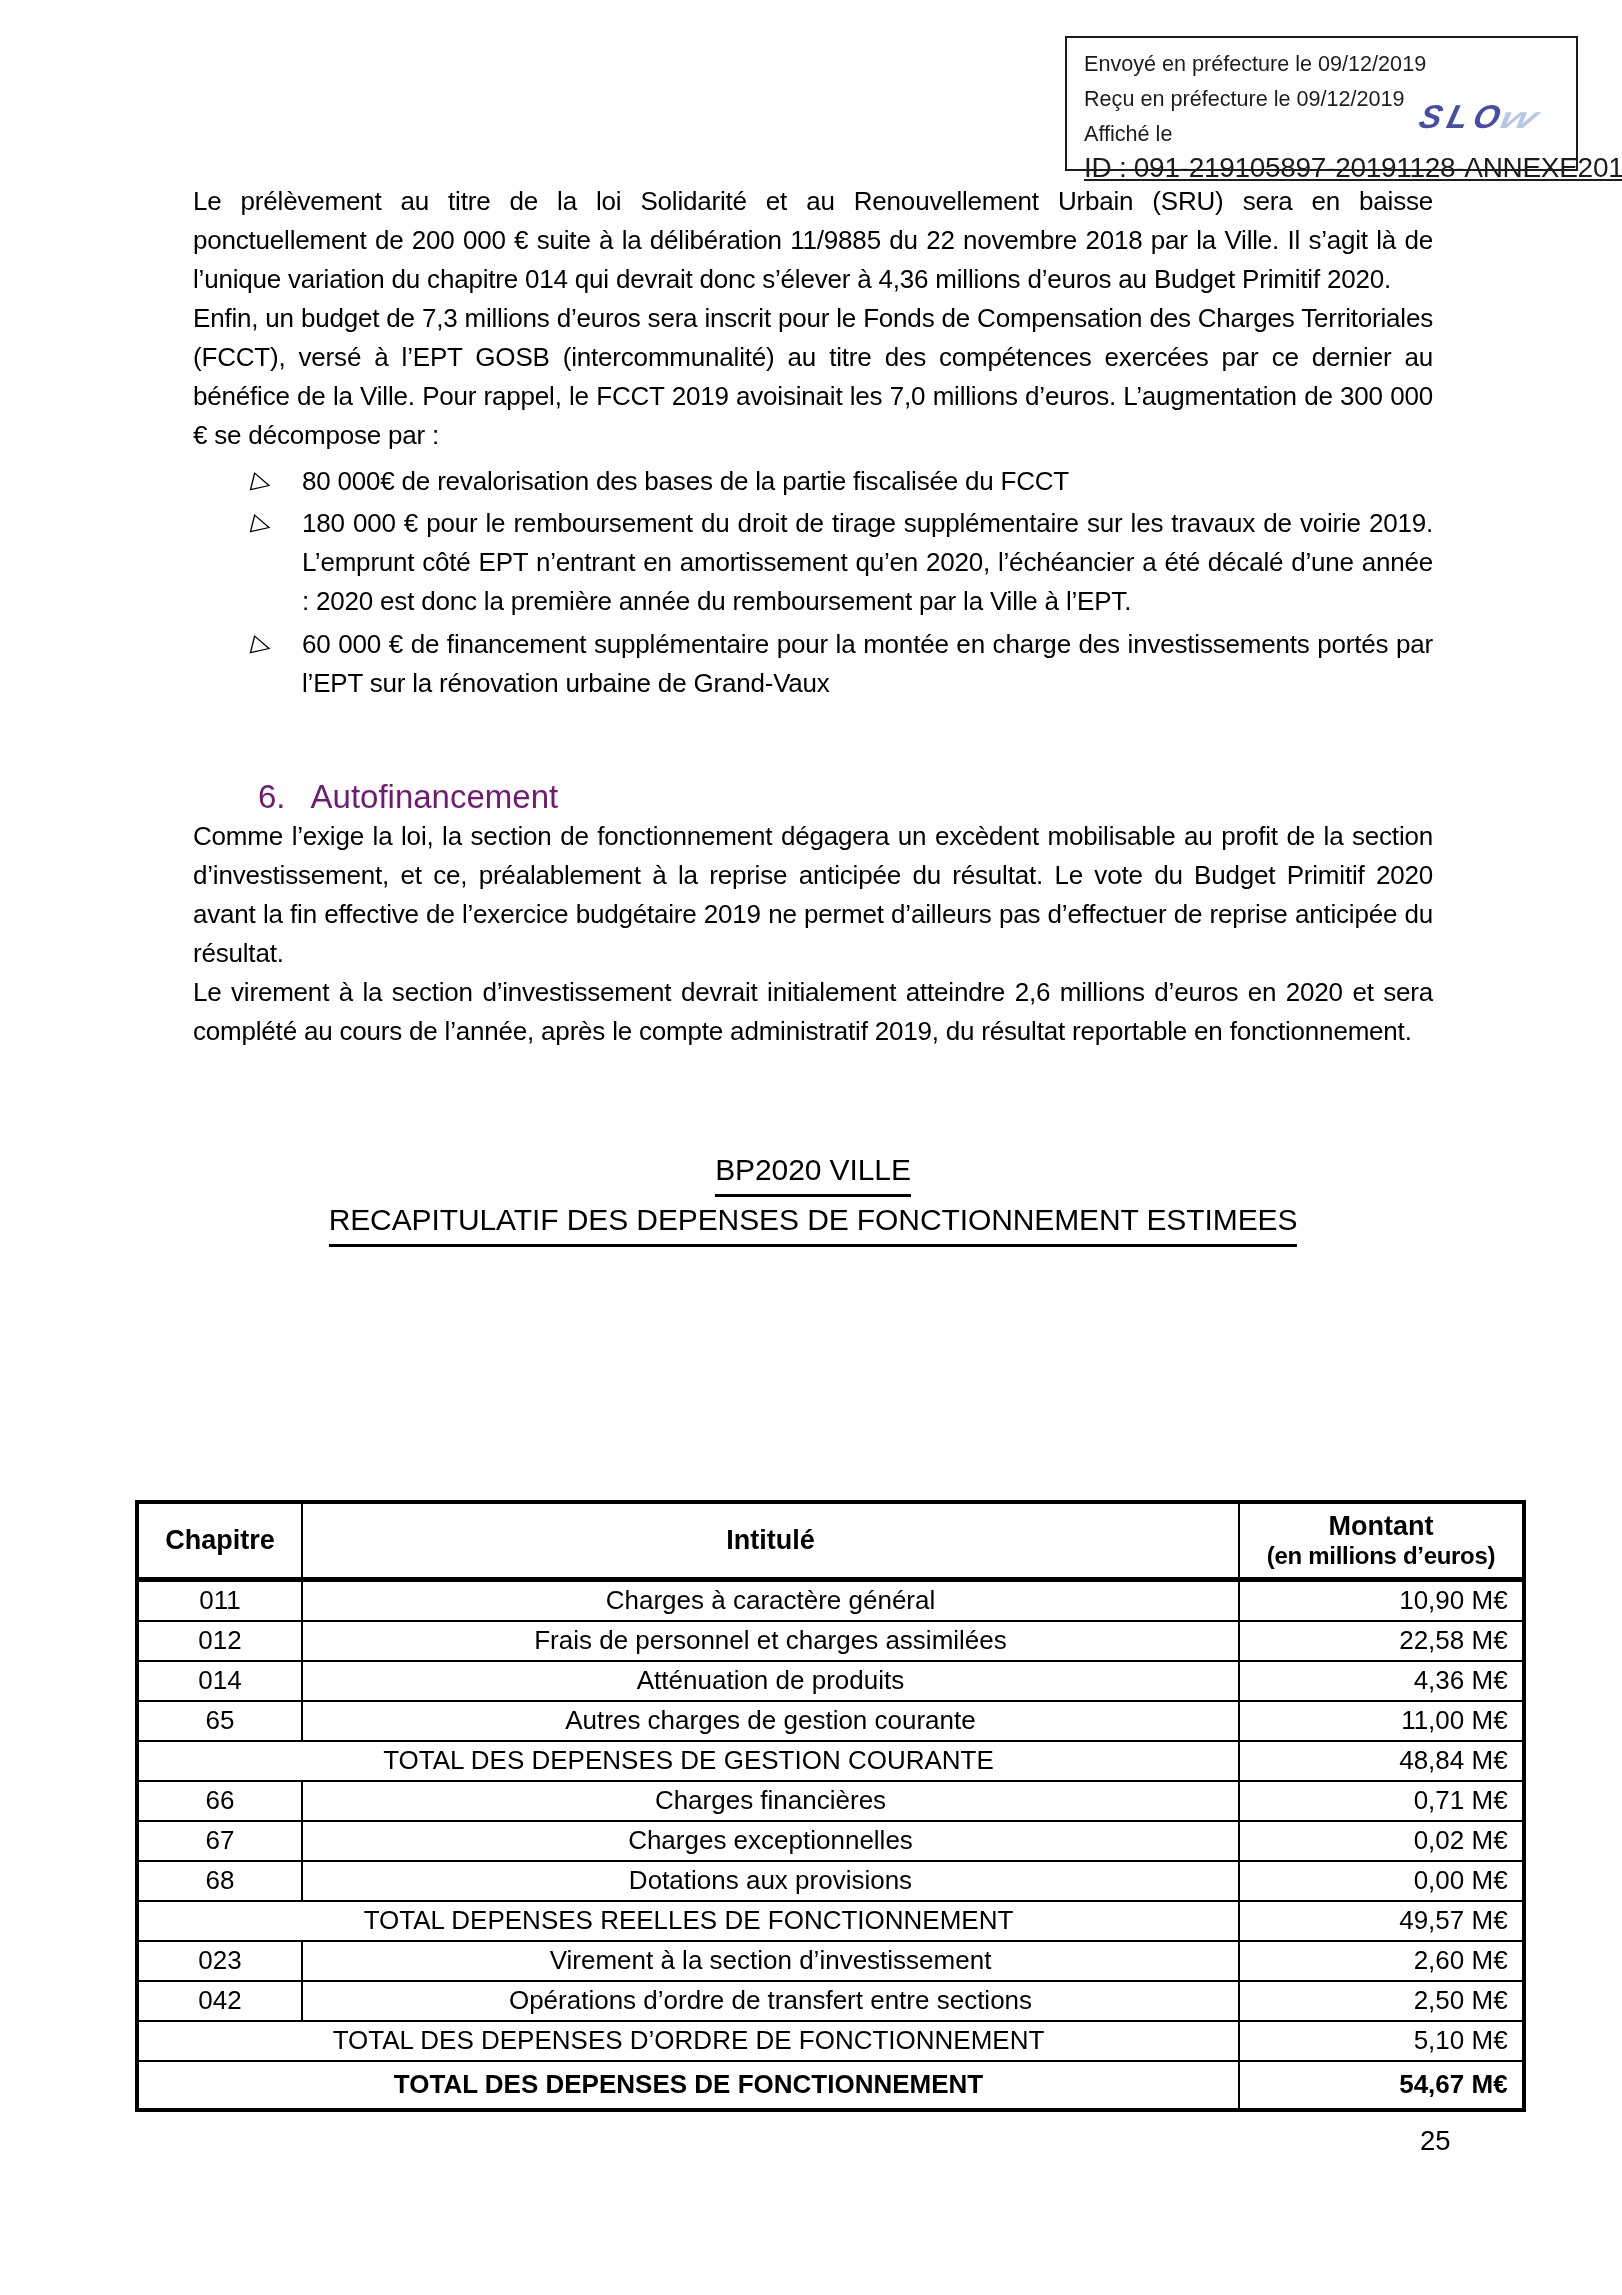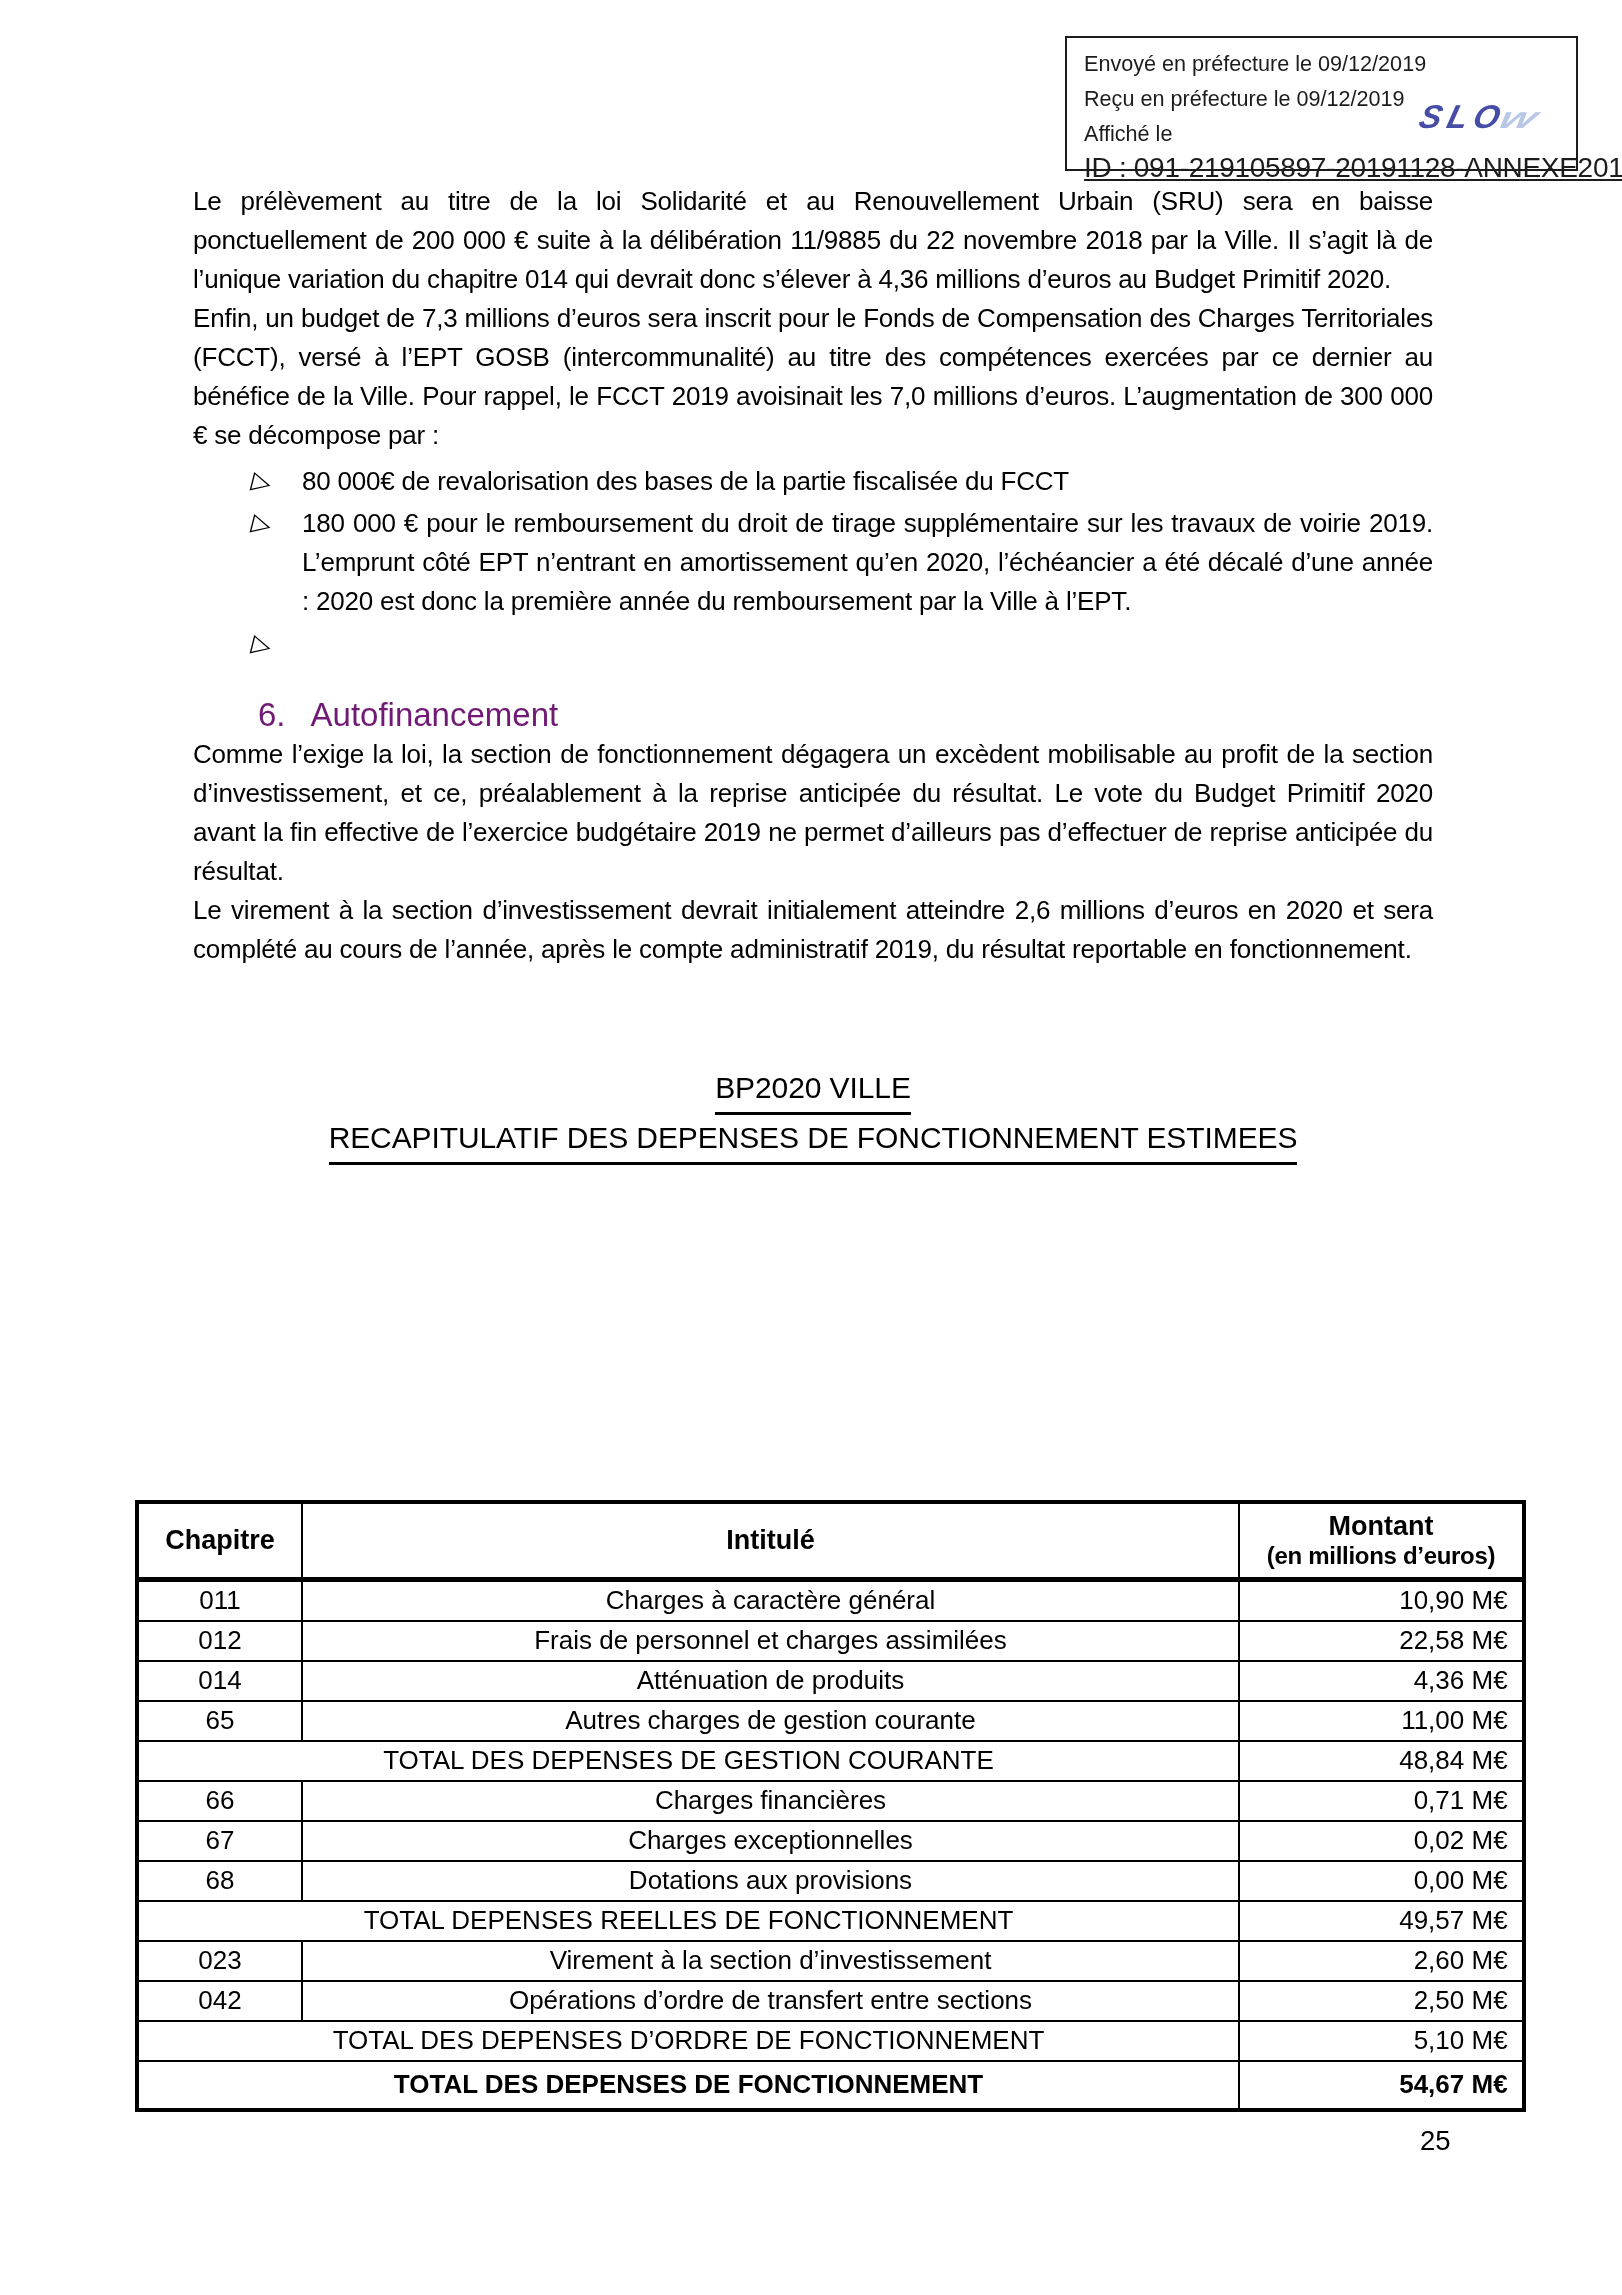--- a/index.html
+++ b/index.html
@@ -129,20 +129,21 @@
     <li>
       <span class="arrow-icon">▷</span>
       <span>80 000€ de revalorisation des bases de la partie fiscalisée du FCCT</span>
     </li>
     <li>
       <span class="arrow-icon">▷</span>
       <span>180 000 € pour le remboursement du droit de tirage supplémentaire sur les travaux de voirie 2019. L’emprunt côté EPT n’entrant en amortissement qu’en 2020, l’échéancier a été décalé d’une année : 2020 est donc la première année du remboursement par la Ville à l’EPT.</span>
     </li>
     <li>
       <span class="arrow-icon">▷</span>
+      <span>60 000 € de financement supplémentaire pour la montée en charge des investissements portés par l’EPT sur la rénovation urbaine de Grand-Vaux</span>
     </li>
   </ul>
 
   <div class="heading">
     <span class="heading-number">6.</span><span>Autofinancement</span>
   </div>
 
   <p class="p3">Comme l’exige la loi, la section de fonctionnement dégagera un excèdent mobilisable au profit de la section d’investissement, et ce, préalablement à la reprise anticipée du résultat. Le vote du Budget Primitif 2020 avant la fin effective de l’exercice budgétaire 2019 ne permet d’ailleurs pas d’effectuer de reprise anticipée du résultat.</p>
   <p>Le virement à la section d’investissement devrait initialement atteindre 2,6 millions d’euros en 2020 et sera complété au cours de l’année, après le compte administratif 2019, du résultat reportable en fonctionnement.</p>
 

